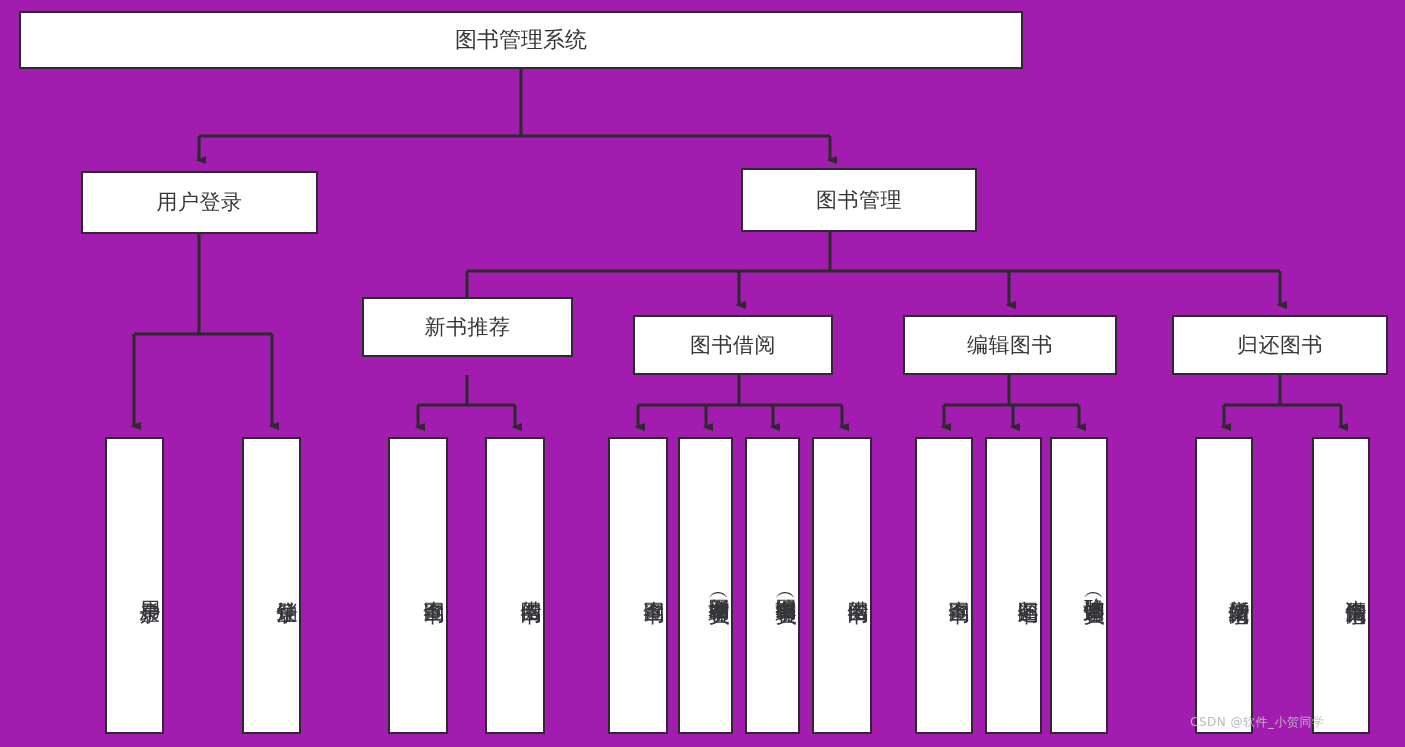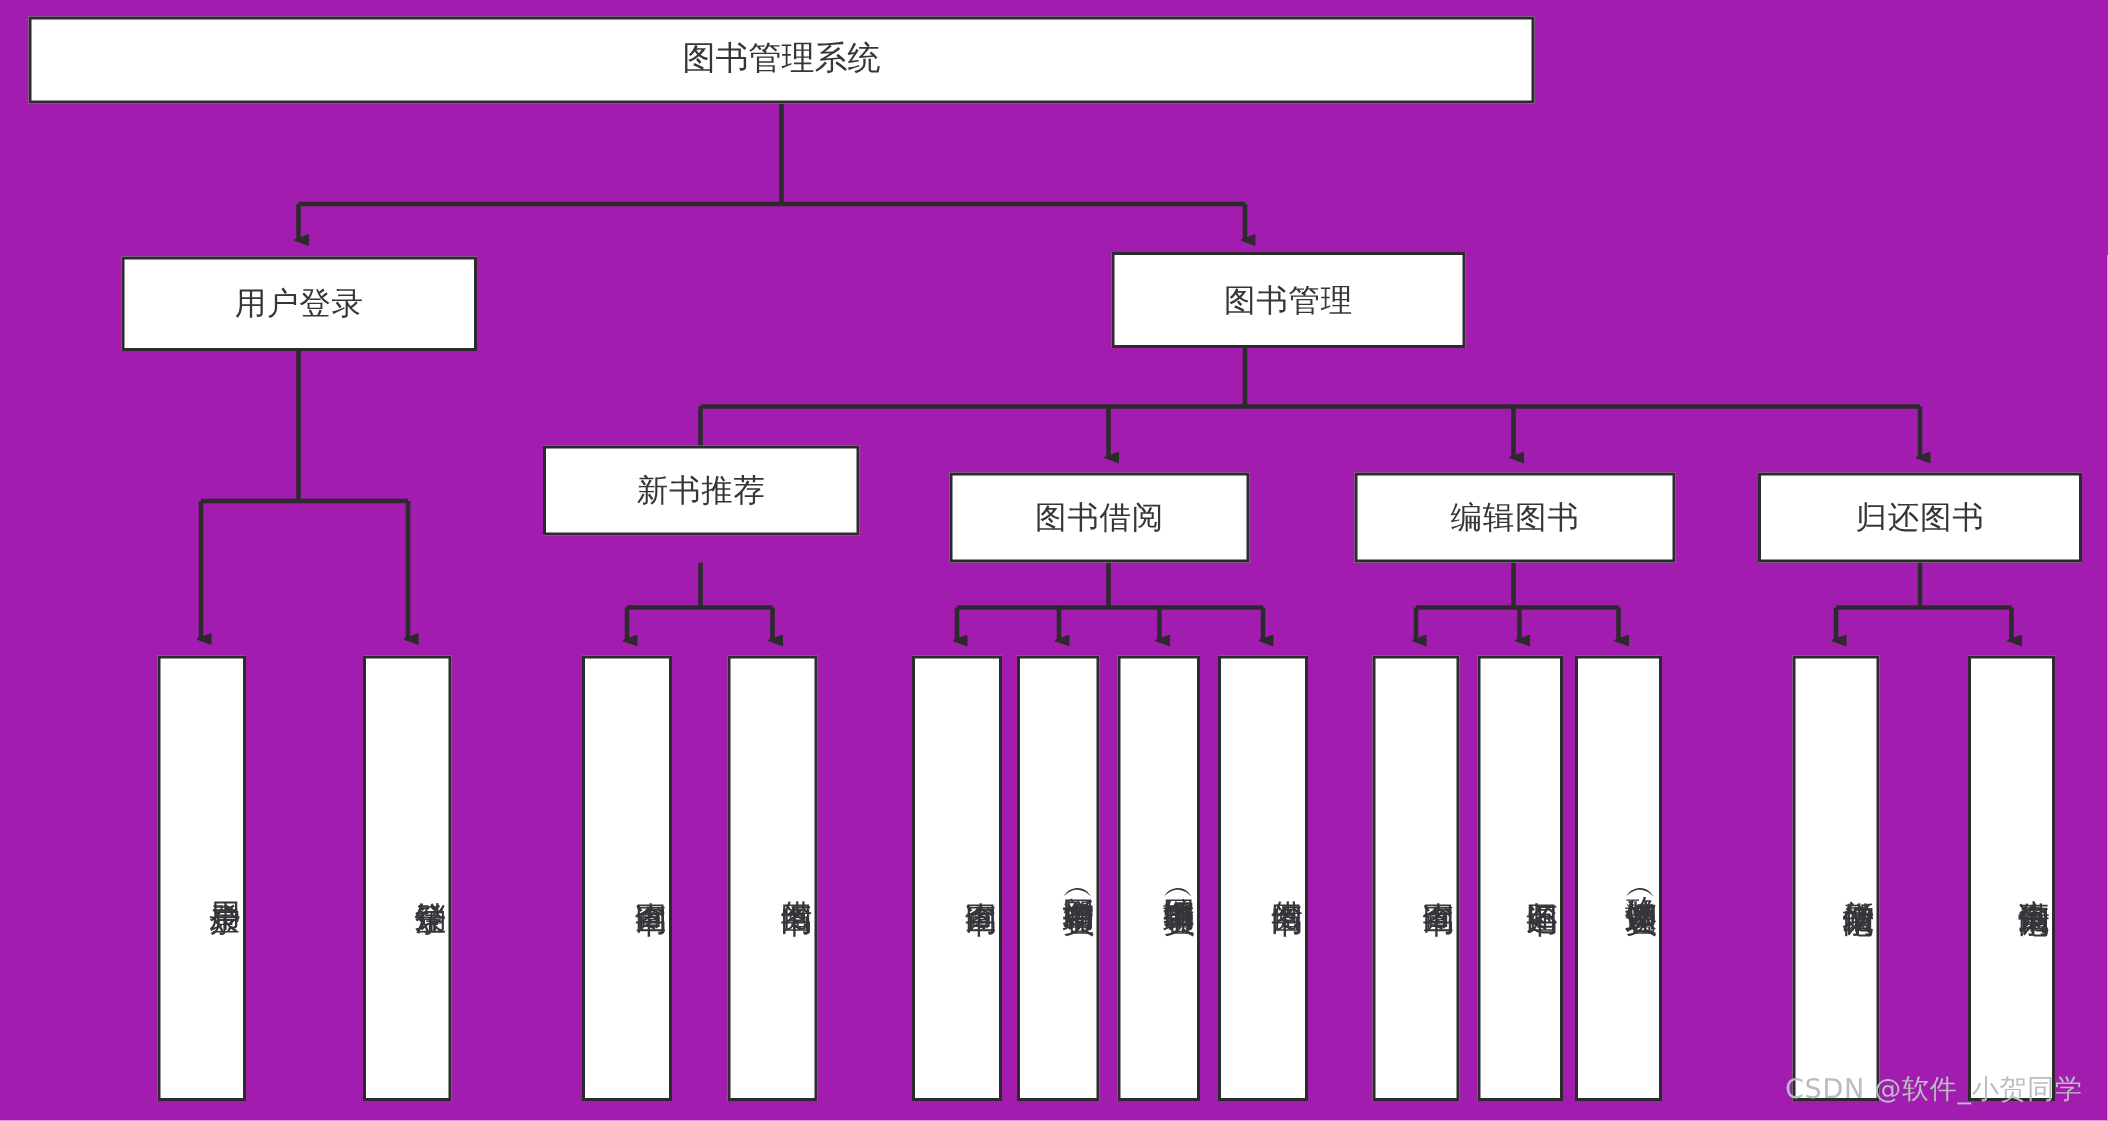--- a/index.html
+++ b/index.html
@@ -55,21 +55,21 @@
     left: 0;
     top: 0;
     width: 1405px;
     height: 747px;
     pointer-events: none;
   }
   .watermark {
     position: absolute;
     left: 1190px;
     top: 714px;
-    font-size: 18px;
+    font-size: 12px;
     color: #b9bcc0;
     white-space: nowrap;
     letter-spacing: 0.5px;
   }
 </style>
 </head>
 <body>
 
 <div id="canvas">
 

